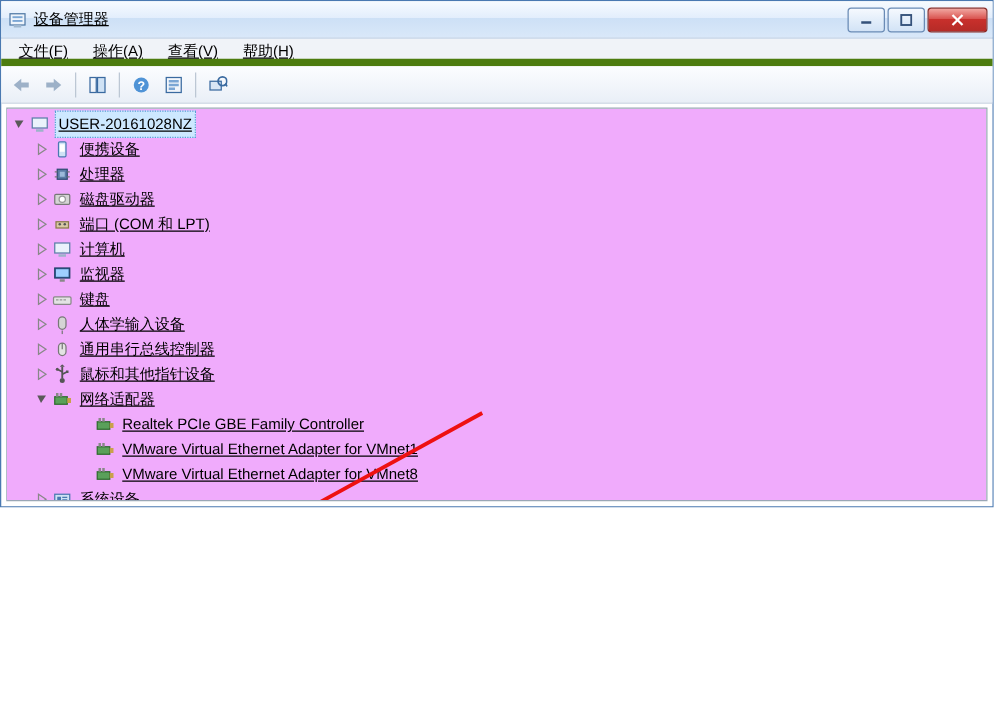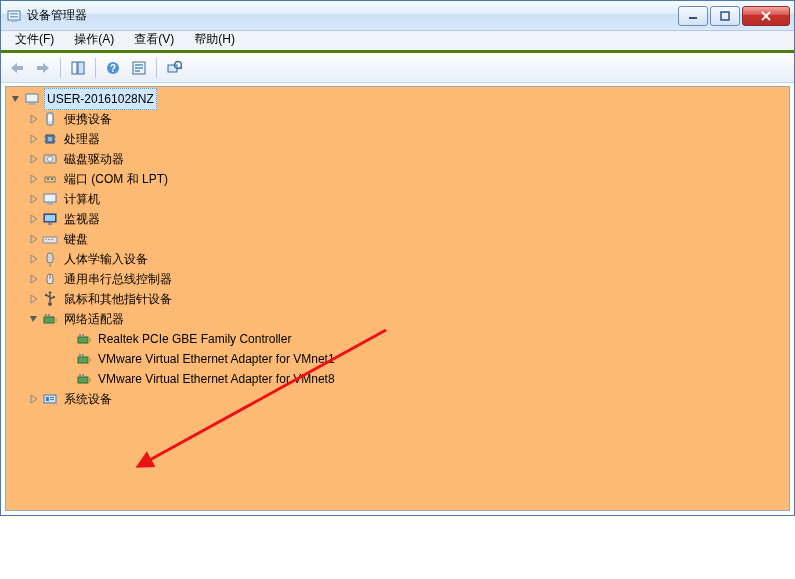--- a/index.html
+++ b/index.html
@@ -1,30 +1,30 @@
 <!DOCTYPE html>
 <html><head>
 <meta charset="utf-8">
 <style>
 * { box-sizing: border-box; margin: 0; padding: 0; font-family: "Microsoft YaHei", "Segoe UI", Tahoma, sans-serif; }
 body { background: #fff; }
-.window { width: 795px; height: 516px; border: 1px solid #4a79b1; background: #fff; display: flex; flex-direction: column; }
+.window { width: 795px; height: 406px; border: 1px solid #4a79b1; background: #fff; display: flex; flex-direction: column; text-decoration: underline; }
 .titlebar { height: 30px; background: linear-gradient(to bottom, #f7fbff 0%, #e3eefc 45%, #cde0f6 46%, #d9e8f9 100%); display: flex; align-items: center; border-bottom: 1px solid #b5c9e2; }
 .titlebar .icon-area { width: 26px; display: flex; justify-content: center; }
 .title-text { font-size: 12px; color: #000; }
 .win-controls { margin-left: auto; display: flex; padding-right: 4px; gap: 2px; }
 .win-btn { width: 30px; height: 20px; border: 1px solid #6a8bb5; border-radius: 3px; display: flex; align-items: center; justify-content: center; background: linear-gradient(to bottom, #f5f9fe, #d2e3f6); cursor: default; }
 .win-btn.close { width: 48px; background: linear-gradient(to bottom, #f1a7a1, #d9534f 45%, #c9302c 46%, #b52b27); border-color: #8b2c27; }
 .win-btn svg { display: block; }
-.menubar { height: 22px; display: flex; align-items: flex-end; padding: 0 4px; font-size: 12px; color: #000; border-bottom: 3px solid #4d7c0f; background: #f0f3f8; }
+.menubar { height: 22px; display: flex; align-items: flex-start; padding: 0 4px; font-size: 12px; color: #000; border-bottom: 6px solid #4d7c0f; background: #f0f3f8; }
 .menubar .menu-item { padding: 2px 10px; cursor: default; }
 .toolbar { height: 30px; background: linear-gradient(to bottom, #fcfdff, #e9eff7); border-bottom: 1px solid #c9d4e2; display: flex; align-items: center; padding: 0 4px; gap: 2px; }
 .tool-btn { width: 24px; height: 24px; display: flex; align-items: center; justify-content: center; border: 1px solid transparent; cursor: default; }
 .tool-sep { width: 1px; height: 20px; background: #bcc7d4; margin: 0 3px; }
-.content { flex: 1; margin: 3px 4px 4px 4px; border: 1px solid #9aa7b5; background: #fdba74; overflow: auto; position: relative; padding: 2px 0; }
+.content { flex: 1; margin: 3px 4px 4px 4px; border: 1px solid #9aa7b5; background: #f0abfc; overflow: auto; position: relative; padding: 2px 0; }
 .tree { font-size: 12px; color: #000; line-height: 20px; }
 .tree-node { display: flex; align-items: center; height: 20px; white-space: nowrap; }
 .expander { width: 12px; height: 12px; display: inline-flex; align-items: center; justify-content: center; margin-right: 2px; cursor: default; }
 .expander svg { display: block; }
 .node-icon { width: 16px; height: 16px; margin-right: 4px; display: inline-flex; align-items: center; justify-content: center; }
 .node-label { padding: 0 2px; }
 .root-label { background: #cde8ff; border: 1px dotted #5a9bd5; }
 .level-0 { padding-left: 4px; }
 .level-1 { padding-left: 22px; }
 .level-2 { padding-left: 56px; }

